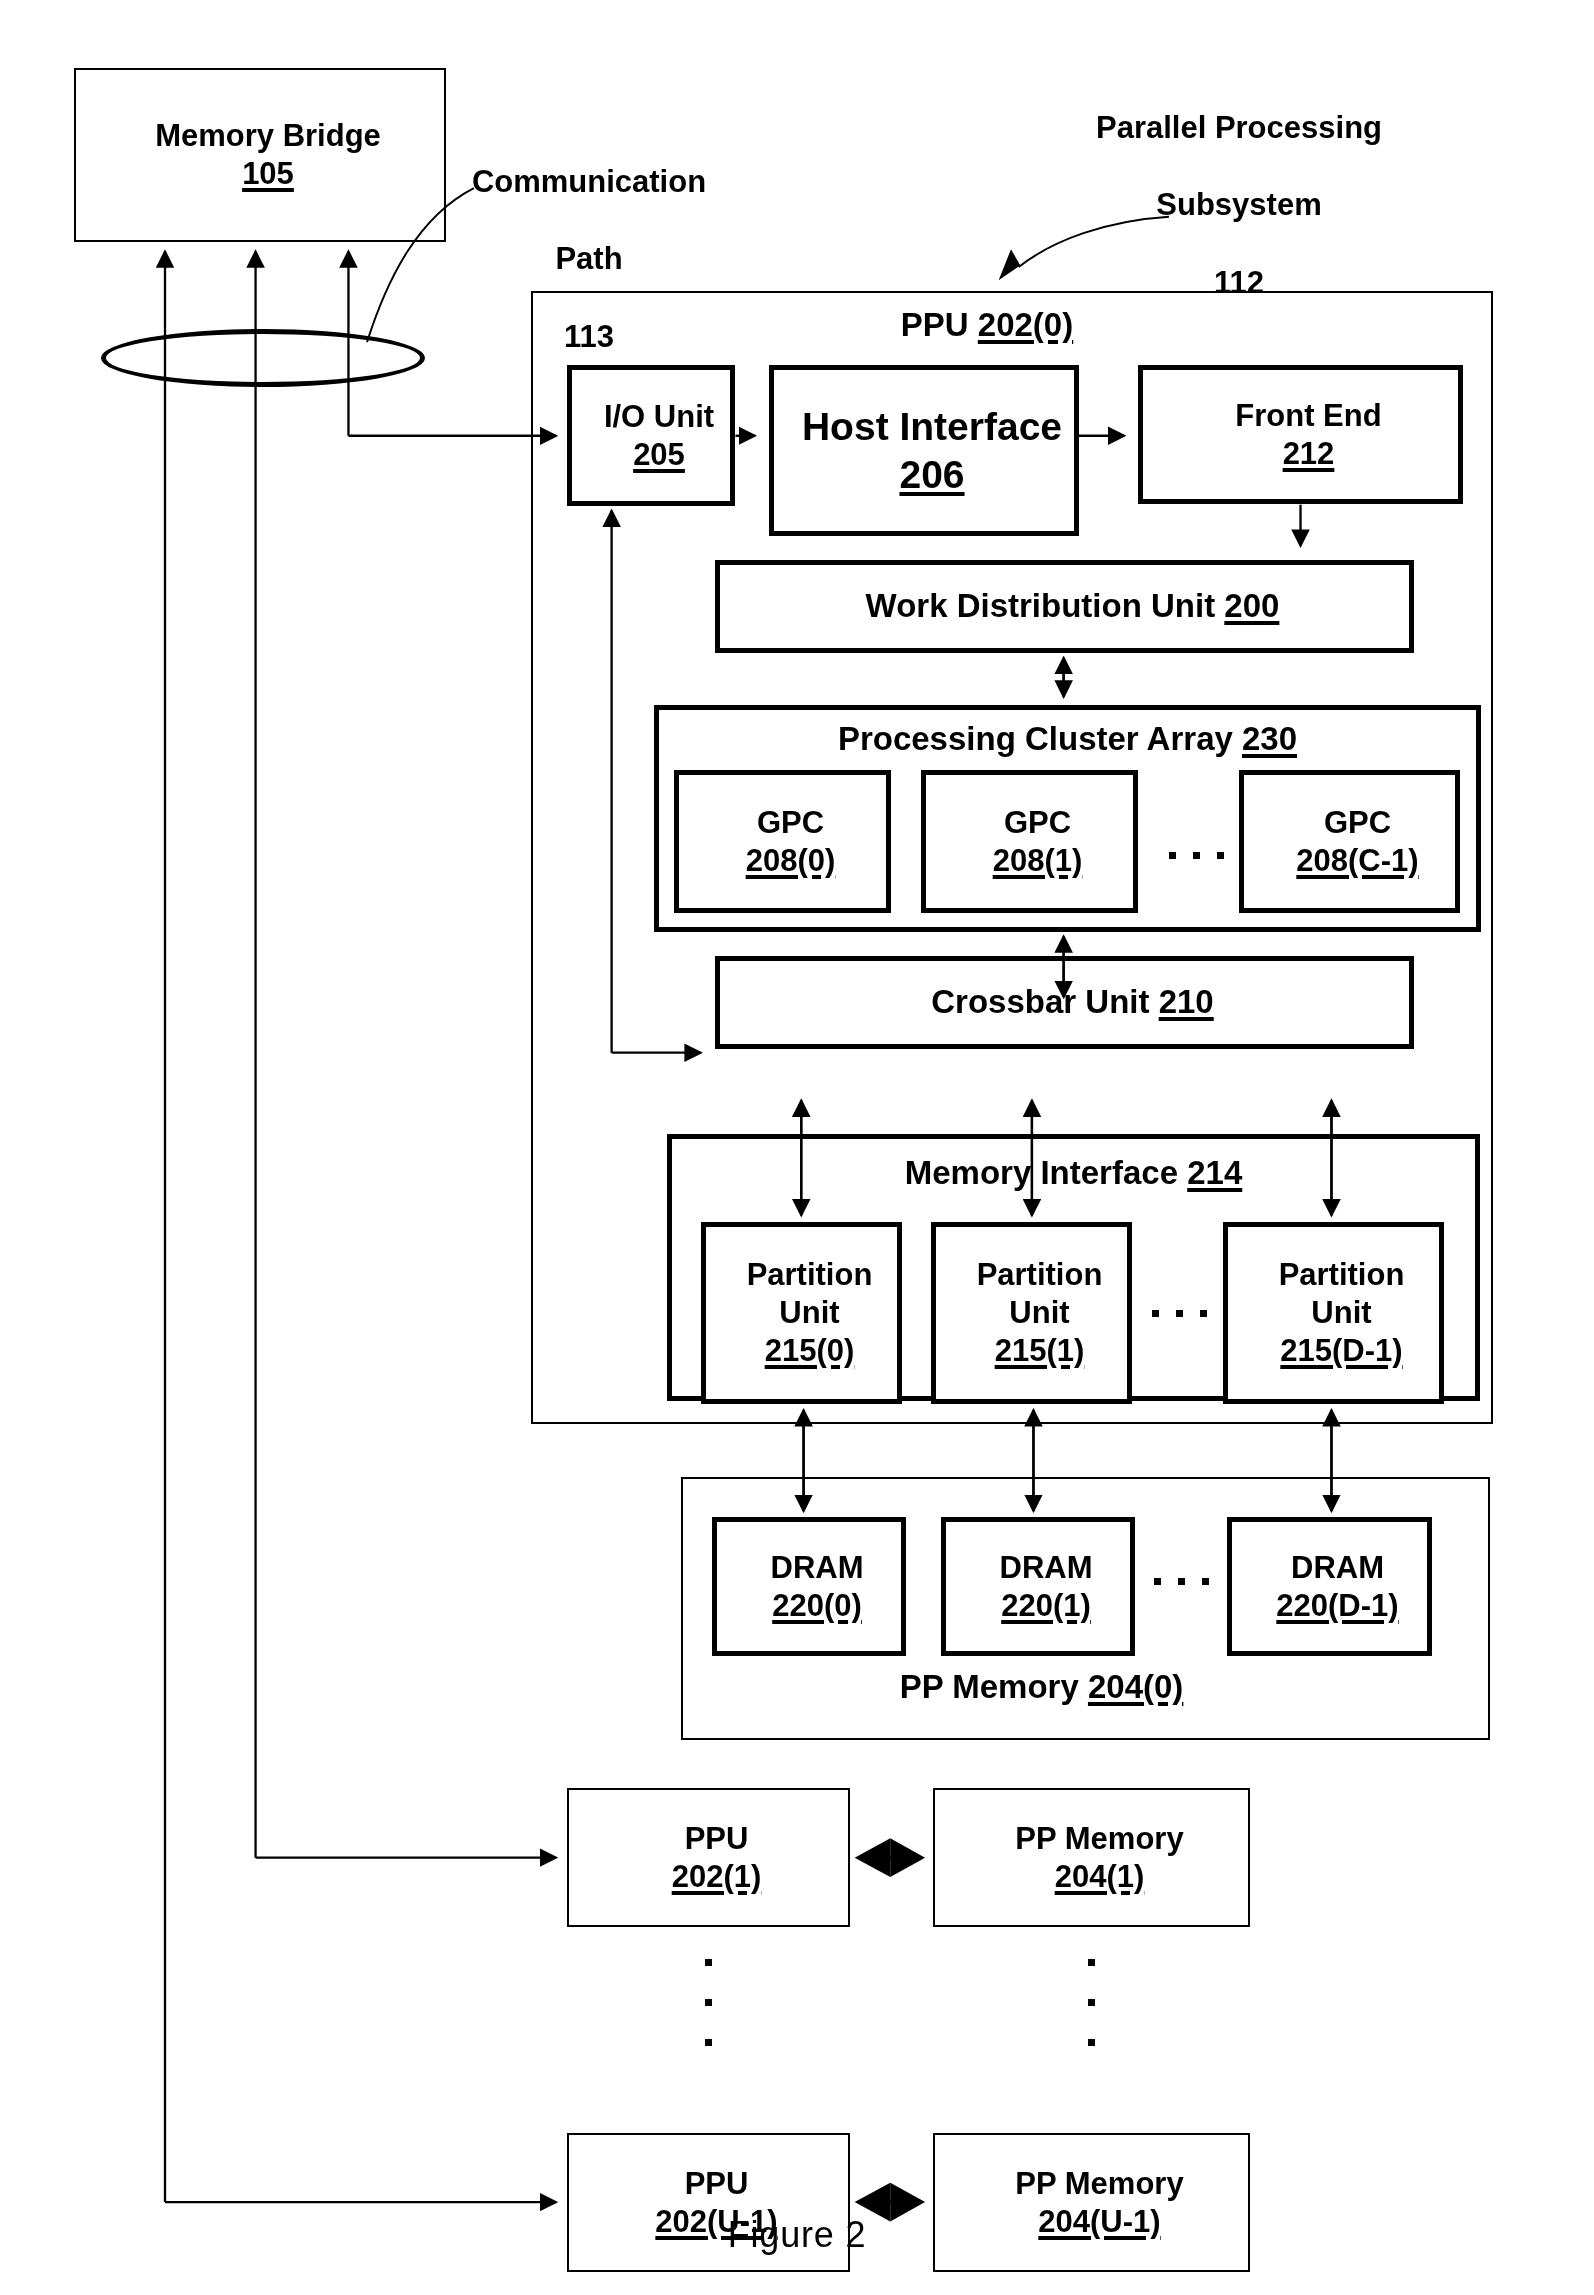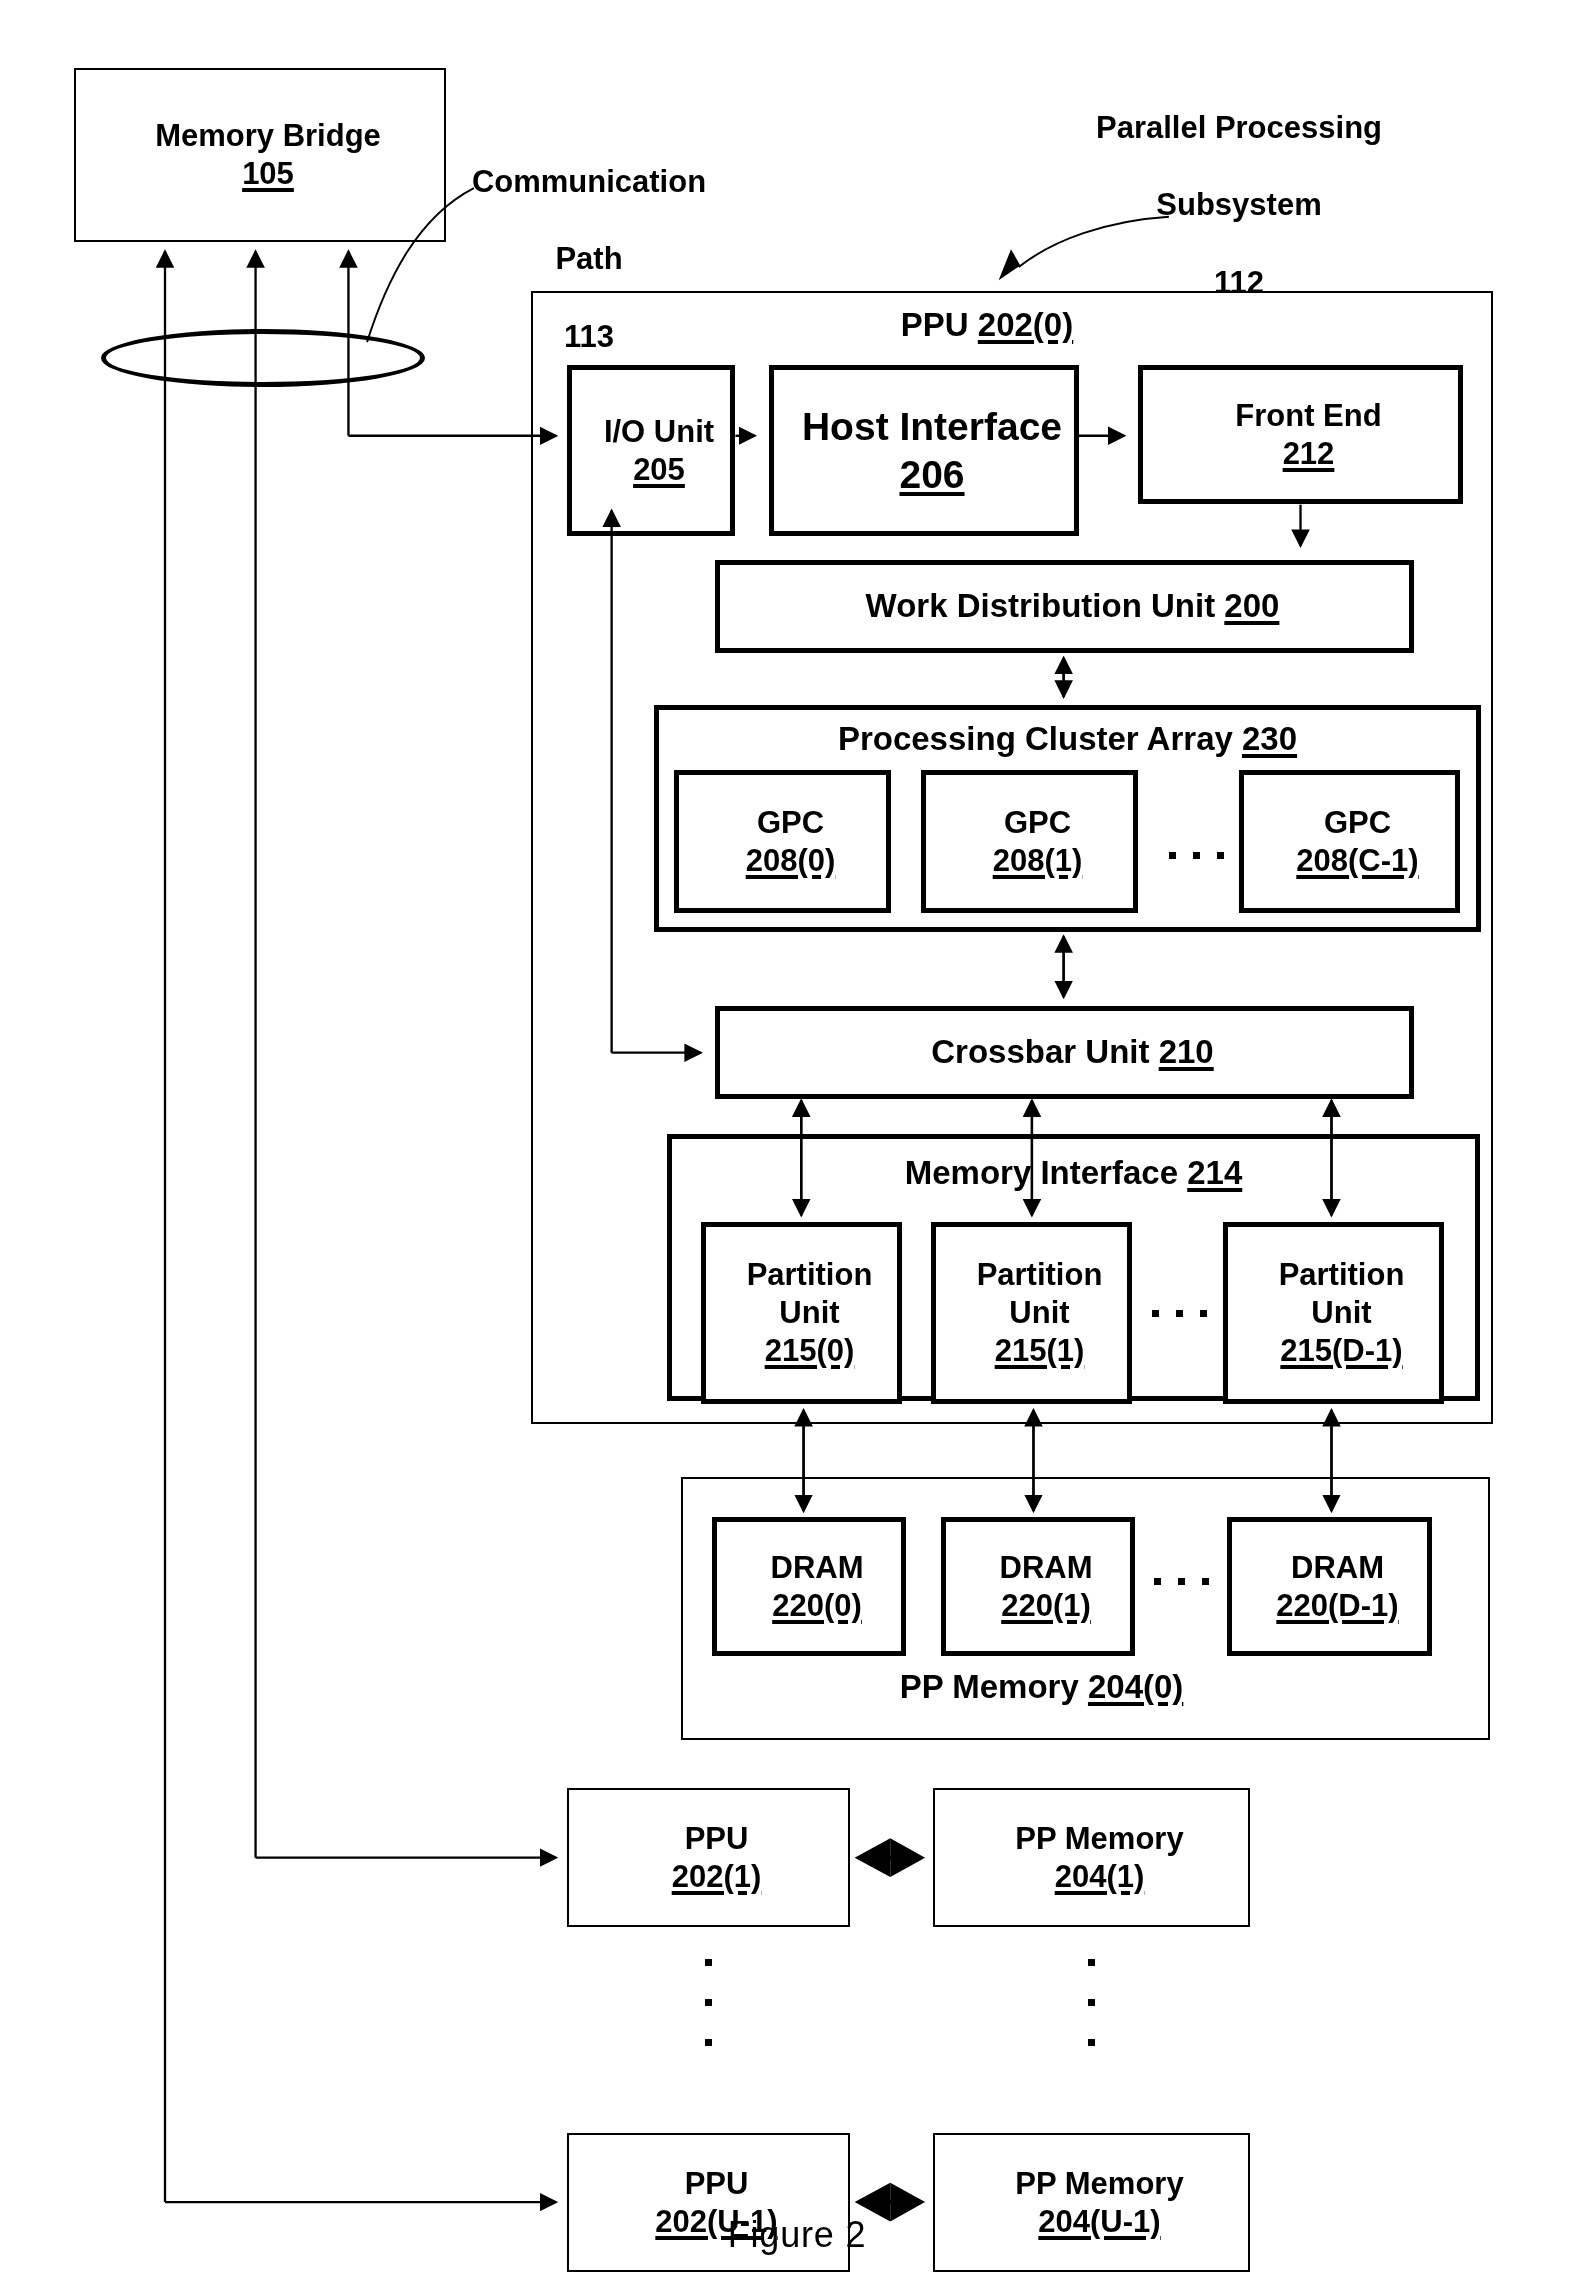--- a/index.html
+++ b/index.html
@@ -102,21 +102,21 @@
     <span>Subsystem</span><br>
     <span>112</span>
   </div>
 
   <div class="abs bx-thin" style="left:531px; top:291px; width:962px; height:1133px; background:transparent;"></div>
 
   <div class="boxtitle" style="left:506px; top:306px; width:962px; font-size:33px;">
     <span>PPU </span><span class="ref">202(0)</span>
   </div>
 
-  <div class="box bx-thick" style="left:567px; top:365px; width:168px; height:171px; font-size:31px; font-weight:bold;text-align:center;">
+  <div class="box bx-thick" style="left:567px; top:365px; width:168px; height:141px; font-size:31px; font-weight:bold;text-align:center;">
     <span class="lbl">I/O Unit</span>
     <span class="lbl ref">205</span>
   </div>
 
   <div class="box bx-thick" style="left:769px; top:365px; width:310px; height:171px; font-size:39px; font-weight:bold;">
     <span class="lbl">Host Interface</span>
     <span class="lbl ref">206</span>
   </div>
 
   <div class="box bx-thick" style="left:1138px; top:365px; width:325px; height:139px; font-size:31px; font-weight:bold;">
@@ -147,21 +147,21 @@
     <span></span>
       <span></span>
       <span></span>
   </div>
 
   <div class="box bx-thick" style="left:1239px; top:770px; width:221px; height:143px; font-size:31px; font-weight:bold;">
     <span class="lbl">GPC</span>
     <span class="lbl ref">208(C-1)</span>
   </div>
 
-  <div class="box bx-thick" style="left:715px; top:1006px; width:699px; height:93px; font-size:33px; font-weight:bold;">
+  <div class="box bx-thick" style="left:715px; top:956px; width:699px; height:93px; font-size:33px; font-weight:bold;">
     <span class="lbl"><span>Crossbar Unit </span><span class="ref">210</span></span>
   </div>
 
   <div class="abs bx-thick" style="left:667px; top:1134px; width:813px; height:267px; background:transparent;"></div>
   <div class="boxtitle" style="left:667px; top:1154px; width:813px; font-size:33px;">
     <span>Memory Interface </span><span class="ref">214</span>
   </div>
 
   <div class="box bx-thick" style="left:701px; top:1222px; width:201px; height:182px; font-size:31px; font-weight:bold;">
     <span class="lbl">Partition</span>

